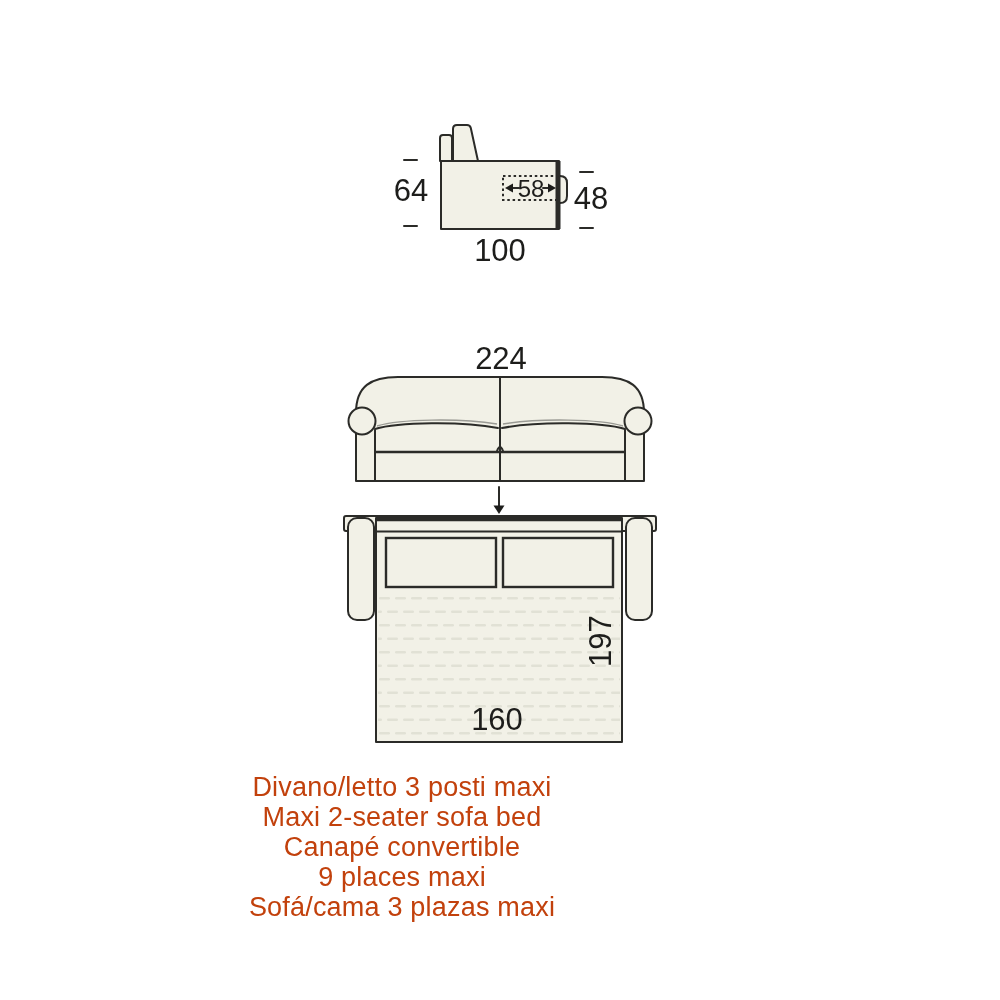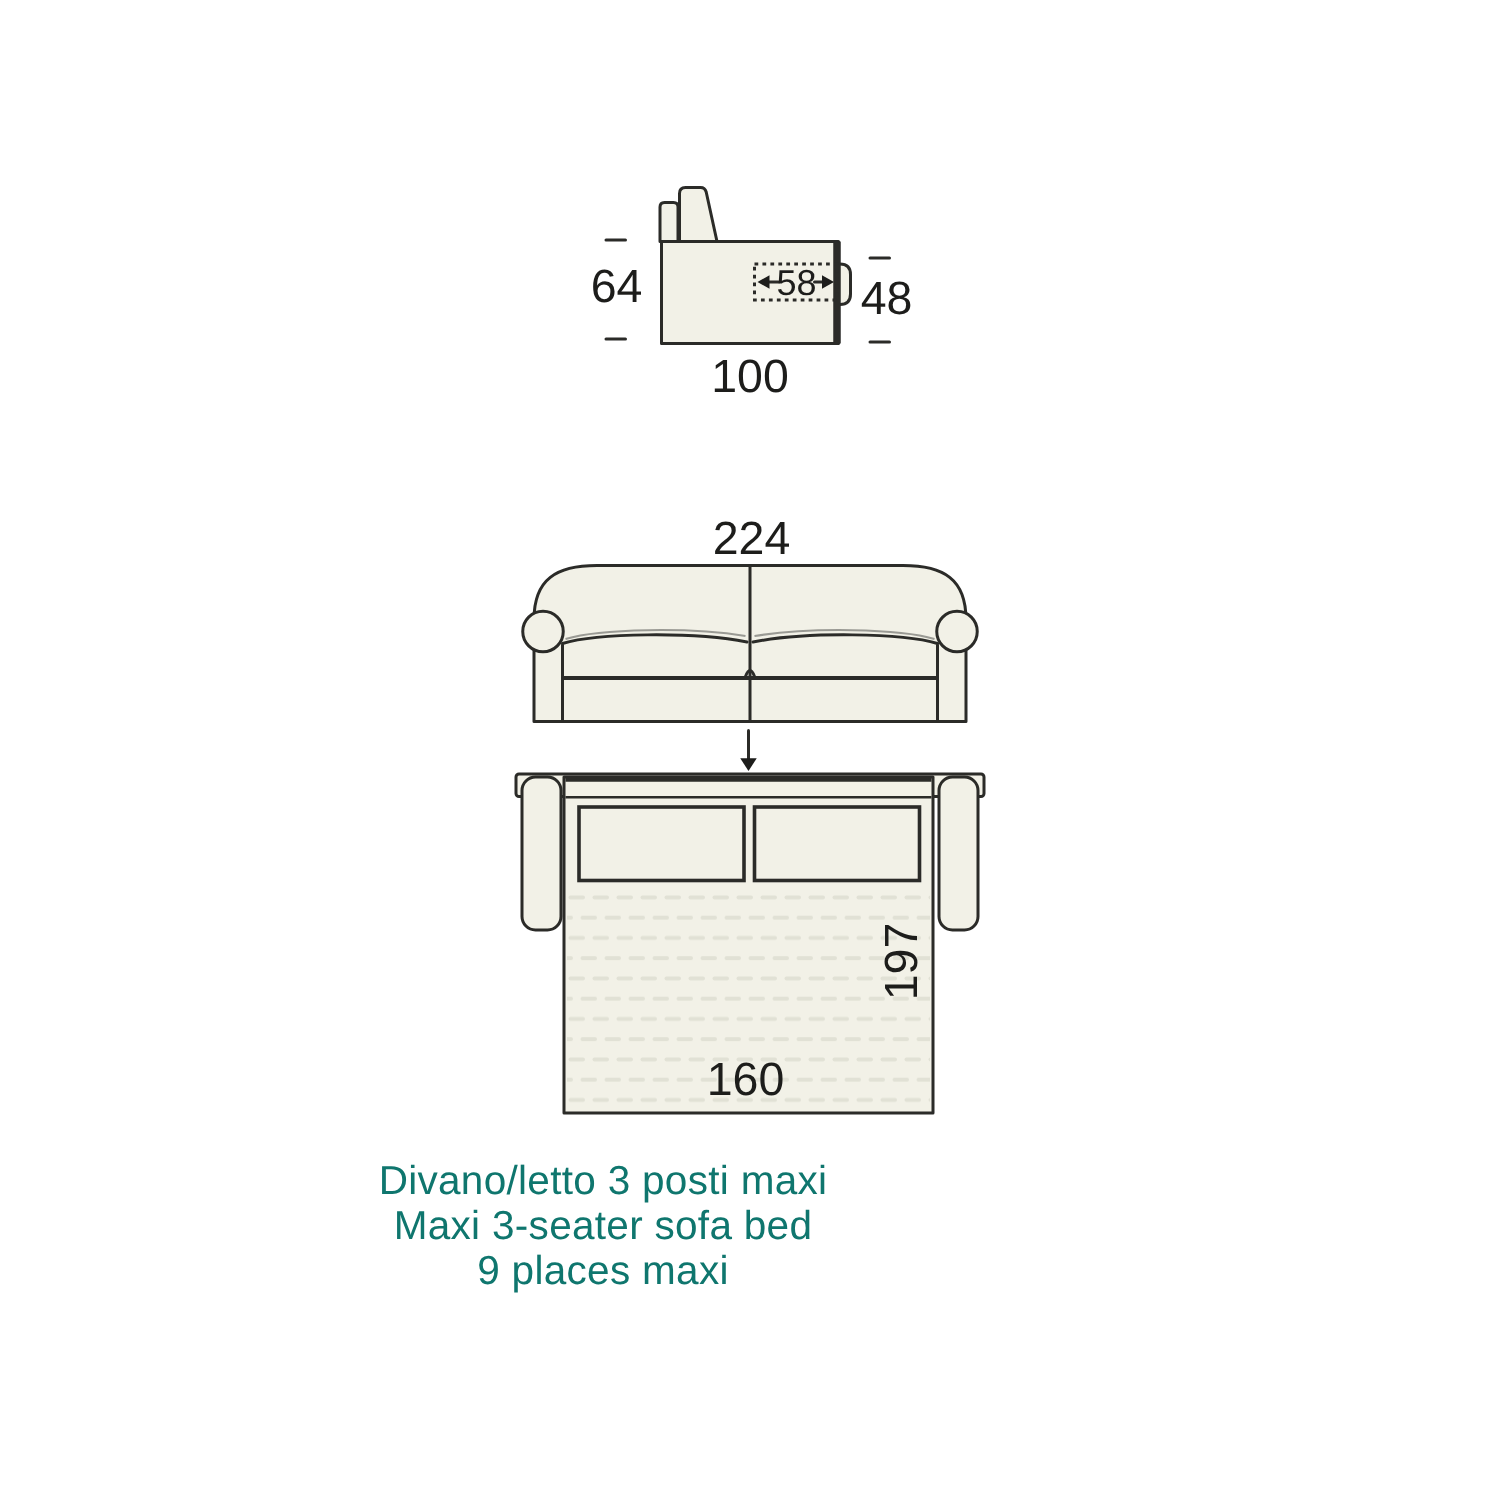--- a/index.html
+++ b/index.html
@@ -9,21 +9,21 @@
   }
   .diagram-svg{position:absolute;left:0;top:0;}
   .ln{stroke:#2b2b28;fill:none;stroke-width:2;stroke-linecap:round;stroke-linejoin:round;}
   .shape{fill:#f2f1e7;stroke:#2b2b28;stroke-width:2;stroke-linejoin:round;}
   .dim{font-size:31px;fill:#1d1d1b;text-anchor:middle;}
   .dim-sm{font-size:24px;fill:#1d1d1b;text-anchor:middle;}
   .tick{stroke:#2b2b28;stroke-width:2;stroke-linecap:round;}
   .arrowhead{fill:#1d1d1b;stroke:none;}
   .captions{
     position:absolute;left:0;top:772px;width:804px;text-align:center;
-    color:#0f766e;font-size:27px;line-height:30px;letter-spacing:0.2px;
+    color:#c2410c;font-size:27px;line-height:30px;letter-spacing:0.2px;
   }
 </style>
 </head>
 <body>
 
 <svg class="diagram-svg" width="1000" height="1000" viewBox="0 0 1000 1000">
 
   <defs>
     <pattern id="mattress" x="378" y="594" width="16" height="27" patternUnits="userSpaceOnUse">
       <rect x="1" y="3" width="11" height="2.6" rx="1.3" fill="#e1e1d5"></rect>
@@ -107,15 +107,17 @@
     <rect class="shape" x="348" y="518" width="26" height="102" rx="9"></rect>
     <rect class="shape" x="626" y="518" width="26" height="102" rx="9"></rect>
 
     <text class="dim" x="600" y="652" transform="rotate(-90 600 641)">197</text>
     <text class="dim" x="497" y="730">160</text>
   </g>
 </svg>
 
 <div class="captions">
   <div>Divano/letto 3 posti maxi</div>
-  <div>Maxi 3-seater sofa bed</div>
+  <div>Maxi 2-seater sofa bed</div>
+  <div>Canapé convertible</div>
   <div>9 places maxi</div>
+  <div>Sofá/cama 3 plazas maxi</div>
 </div>
 
 </body></html>

